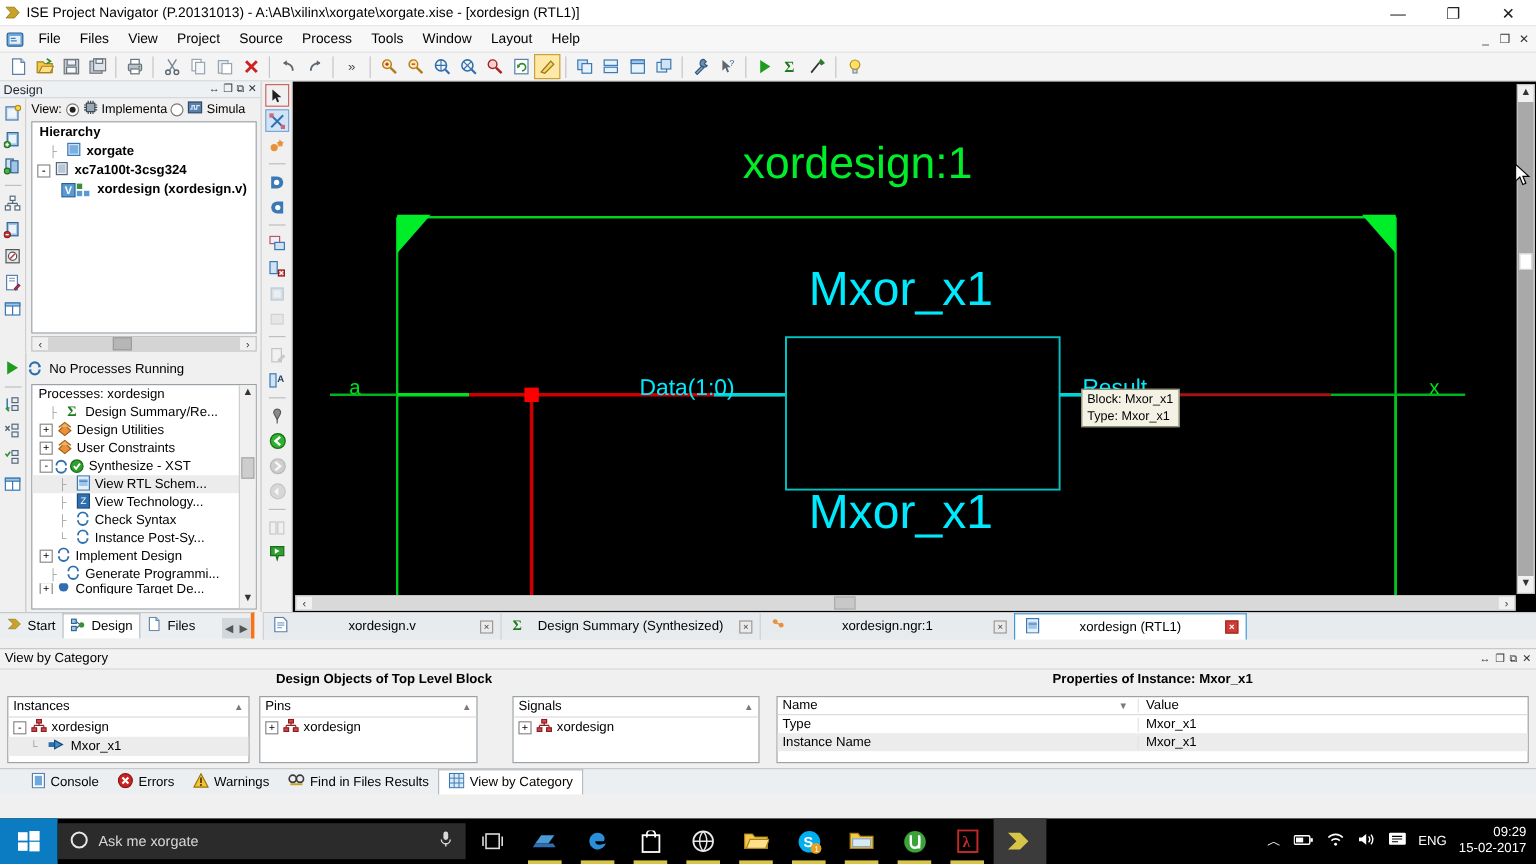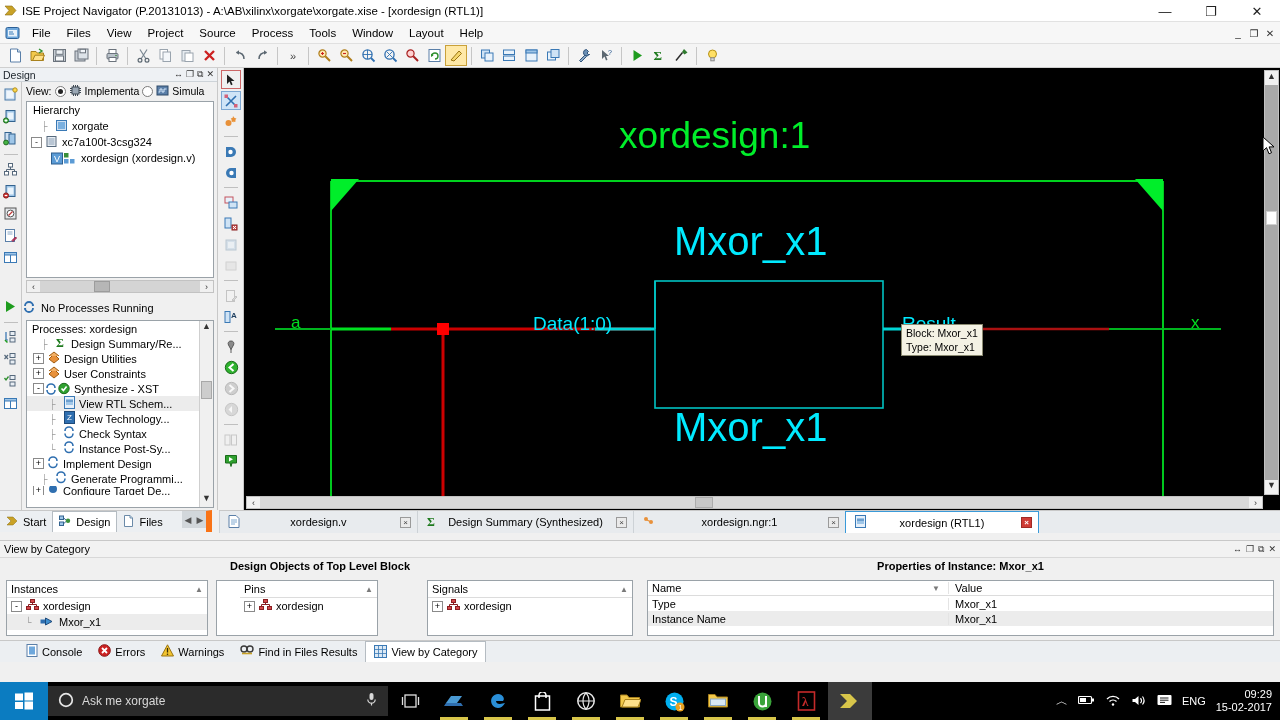--- a/index.html
+++ b/index.html
@@ -59,21 +59,21 @@
     color:#20282f;
   }
   .panel-title .ptools{ margin-left:auto; display:flex; gap:3px; padding-right:3px; font-size:9px; color:#333;}
   .panel-title .ptools span{ cursor:pointer; }
 
   #designPanel{ position:absolute; left:0; top:68px; width:218px; height:226px; background:#f0f0f0; border-right:1px solid #c8c8c8;}
   #designPanel .body{ position:absolute; left:22px; top:14px; right:0; bottom:0; background:#f0f0f0; }
   .viewrow{ height:18px; display:flex; align-items:center; gap:3px; font-size:10.5px; padding-left:4px; overflow:hidden; white-space:nowrap;}
   .radio{ width:11px; height:11px; border-radius:50%; border:1px solid #7a7a7a; background:#fff; position:relative; flex:none;}
   .radio.on:after{ content:''; position:absolute; left:2px; top:2px; width:5px; height:5px; border-radius:50%; background:#222;}
-  .treebox{ position:absolute; left:4px; right:3px; top:19px; bottom:16px; background:#fff; border:1px solid #9aa2a8; overflow:hidden;}
+  .treebox{ position:absolute; left:4px; right:3px; top:19px; bottom:16px; background:#fff; border:1px solid #9aa2a8; overflow:hidden;font-weight:bold;}
   .treehdr{ font-size:11px; padding:2px 0 2px 6px; }
   .tnode{ display:flex; align-items:center; height:16px; font-size:11px; white-space:nowrap;}
   .tnode .exp{ width:11px; height:11px; border:1px solid #8a8a8a; background:#fff; font-size:9px; line-height:9px; text-align:center; color:#333; margin-right:3px; flex:none;}
   .tnode .nub{ width:11px; margin-right:3px; flex:none;}
   .hscroll{ position:absolute; left:4px; right:3px; bottom:1px; height:13px; background:#f0f0f0; border:1px solid #c2c2c2; display:flex; align-items:center;}
   .hscroll .arr{ width:13px; text-align:center; font-size:9px; color:#333;}
   .hscroll .track{ flex:1; height:11px; background:#d4d4d4; position:relative;}
   .hscroll .thumb{ position:absolute; left:34%; width:16px; top:0; height:11px; background:#b6b6b6; border:1px solid #9c9c9c;}
 
   
@@ -81,21 +81,21 @@
   #procPanel .noproc{ position:absolute; left:22px; top:4px; right:0; height:20px; display:flex; align-items:center; gap:5px; font-size:11px;}
   #procPanel .plist{ position:absolute; left:26px; right:3px; top:26px; bottom:2px; background:#fff; border:1px solid #9aa2a8; overflow:hidden;}
   .prow{ display:flex; align-items:center; height:15px; font-size:11px; white-space:nowrap; padding-right:2px;}
   .prow.sel{ background:#ececec; }
   .prow .ind{ flex:none; }
   .pscroll{ position:absolute; right:0; top:0; bottom:0; width:14px; background:#f0f0f0; border-left:1px solid #cfcfcf;}
   .pscroll .parr{ height:14px; text-align:center; font-size:9px; color:#333;}
   .pscroll .pthumb{ position:absolute; top:60px; left:1px; width:11px; height:18px; background:#cdcdcd; border:1px solid #a8a8a8;}
 
   
-  #leftTabs{ position:absolute; left:0; top:510px; width:212px; height:22px; background:#eceff2; border-right:6px solid #f97316; border-top:1px solid #c8c8c8; display:flex; align-items:flex-start;}
+  #leftTabs{ position:absolute; left:0; top:510px; width:212px; height:22px; background:#eceff2; border-right:3px solid #f97316; border-top:1px solid #c8c8c8; display:flex; align-items:flex-end;}
   .ltab{ display:flex; align-items:center; gap:3px; height:21px; padding:0 6px; font-size:11px; }
   .ltab.active{ background:#fff; border:1px solid #b5bcc2; border-bottom:0; }
   .ltabarrows{ margin-left:auto; display:flex; align-items:center; background:#d2d7db; height:17px;}
   .ltabarrows span{ width:12px; text-align:center; font-size:9px; color:#555;}
 
   
   #schTools{ position:absolute; left:219px; top:68px; width:25px; height:442px; background:#f0f0f0; border-right:1px solid #c8c8c8; display:flex; flex-direction:column; align-items:center; padding-top:2px;}
   #schTools .sicon{ width:20px; height:19px; margin-bottom:2px;}
   #schTools .sicon.sel{ background:#cfe4f7; border:1px solid #7da7d2;}
 
@@ -987,21 +987,21 @@
       <div class="litem sel" style="padding-left:18px;">
         <span style="width:11px;color:#999;font-size:9px;flex:none;">└</span>
         <span style="margin:0 4px;"><svg width="15" height="11" viewBox="0 0 15 11">
               <rect x="0.5" y="3.5" width="5" height="4" fill="#2f6fb0"></rect>
               <path d="M5.5 2 L12 5.5 L5.5 9 Z" fill="#3f8fd0" stroke="#1e4a7a"></path>
             </svg></span>
         <span>Mxor_x1</span>
       </div>
     </div>
 
-    <div class="listbox" style="left:216px; width:162px;padding-left:23px;">
+    <div class="listbox" style="left:216px; width:182px;">
       <div class="listhdr">
         <span>Pins</span>
         <span class="sortarrow">▲</span>
       </div>
       <div class="litem" style="padding-left:4px;">
         <span style="width:11px;height:11px;border:1px solid #8a8a8a;background:#fff;font-size:9px;line-height:9px;text-align:center;flex:none;">+</span>
         <span style="margin:0 4px;"><svg width="13" height="12" viewBox="0 0 13 12">
               <rect x="4.5" y="0.5" width="4" height="3" fill="#d4484b" stroke="#8a1f22"></rect>
               <rect x="0.5" y="7.5" width="4" height="3" fill="#d4484b" stroke="#8a1f22"></rect>
               <rect x="8.5" y="7.5" width="4" height="3" fill="#d4484b" stroke="#8a1f22"></rect>

